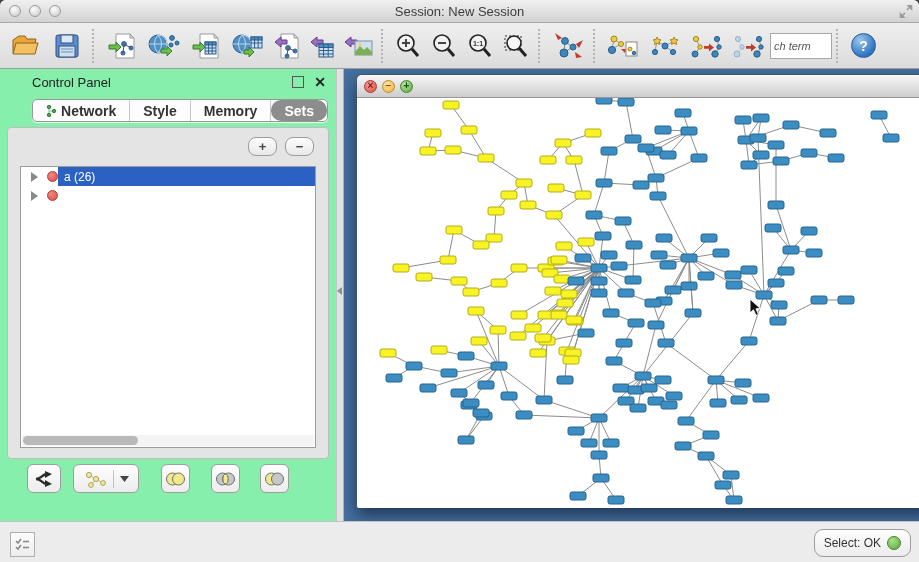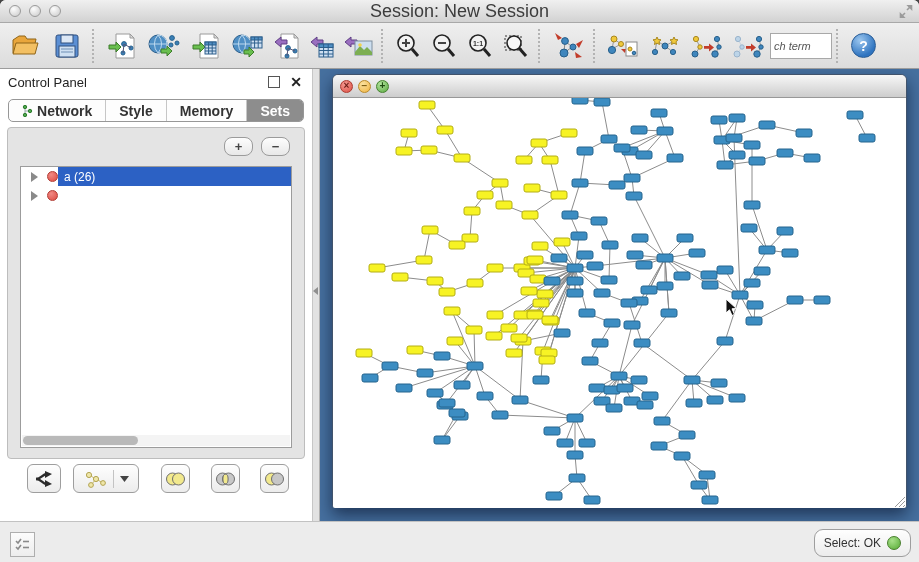--- a/index.html
+++ b/index.html
@@ -1,41 +1,41 @@
 <!DOCTYPE html>
 <html><head>
 <meta charset="utf-8">
 <style>
   html,body{margin:0;padding:0;background:#4a4a4a;font-family:"Liberation Sans",sans-serif;}
   .window{position:relative;width:919px;height:562px;background:#e8e8e8;border-radius:6px 6px 0 0;overflow:hidden;box-shadow:0 10px 30px rgba(0,0,0,.5);}
   
   .titlebar{position:relative;height:22px;background:linear-gradient(#f0f0f0,#d2d2d2);border-bottom:1px solid #a8a8a8;display:flex;align-items:center;}
   .traffic{display:flex;gap:8px;margin-left:9px;}
   .tl-dot{width:12px;height:12px;border-radius:50%;background:radial-gradient(circle at 35% 30%,#fdfdfd,#c9c9c9);border:1px solid #9a9a9a;box-sizing:border-box;}
-  .win-title{position:absolute;left:0;right:0;text-align:center;font-size:18px;color:#3c3c3c;pointer-events:none;}
+  .win-title{position:absolute;left:0;right:0;text-align:center;font-size:13px;color:#3c3c3c;pointer-events:none;}
   .fs-icon{position:absolute;right:6px;top:4px;}
   
   .toolbar{height:45px;background:linear-gradient(#efefef,#dcdcdc);border-bottom:1px solid #9c9c9c;display:flex;align-items:center;padding:0 4px;}
   .tool-btn{width:42px;height:38px;display:flex;align-items:center;justify-content:center;border-radius:4px;}
   .tool-btn.small{width:36px;}
   .tsep{width:3px;height:34px;border-left:2px dotted #b3b3b3;margin:0 4px;}
   .search-box{width:62px;height:21px;border:1px solid #a8a8a8;background:#fff;font:italic 11px "Liberation Sans",sans-serif;color:#555;padding:12px 3px;box-sizing:border-box;}
   .help-btn{width:23px;height:23px;border-radius:50%;background:radial-gradient(circle at 35% 28%,#9cc7ef,#2f74c0 70%);border:1px solid #2a5d96;color:#fff;font-weight:bold;font-size:14px;display:flex;align-items:center;justify-content:center;margin-left:6px;}
   
   .main{display:flex;height:452px;}
-  .control-panel{width:312px;background:#ffffff;position:relative;flex:none;}
+  .control-panel{width:312px;background:#86efac;position:relative;flex:none;padding-left:24px;}
   .cp-header{height:26px;display:flex;align-items:center;}
   .cp-title{font-size:13px;color:#222;padding-left:8px;flex:1;}
   .cp-float{width:10px;height:10px;border:1.5px solid #555;margin-right:10px;}
   .cp-close{color:#222;font-size:14px;font-weight:bold;margin-right:10px;line-height:10px;}
   .cp-tabs{display:flex;justify-content:center;margin-top:4px;}
   .seg{display:inline-flex;border:1px solid #979797;border-radius:5px;overflow:hidden;background:#fdfdfd;height:21px;box-shadow:0 1px 1px rgba(255,255,255,.8);}
   .tab{display:flex;align-items:center;gap:4px;padding:0 13px;font-size:14px;font-weight:bold;color:#333;border-right:1px solid #c6c6c6;}
   .tab:last-child{border-right:none;}
-  .tab.selected{background:#8d8d8d;color:#fff;}
+  .tab.selected{background:#8d8d8d;color:#fff;border-radius:10px;}
   .cp-group{position:absolute;left:7px;right:7px;top:58px;height:330px;border:1px solid #bdbdbd;border-radius:4px;background:#e4e4e4;}
   .pm-row{display:flex;justify-content:flex-end;gap:8px;padding:9px 14px 6px 0;}
   .pm-btn{width:27px;height:17px;border:1px solid #9b9b9b;border-radius:8px;background:linear-gradient(#fdfdfd,#e8e8e8);font-size:13px;font-weight:bold;color:#444;display:flex;align-items:center;justify-content:center;line-height:1;}
   .sets-list{position:absolute;left:12px;right:12px;top:38px;bottom:10px;background:#fff;border:1px solid #9c9c9c;overflow:hidden;}
   .set-row{height:19px;display:flex;align-items:center;background:#fff;}
   .row-tri{width:0;height:0;border-left:7px solid #8a8a8a;border-top:5px solid transparent;border-bottom:5px solid transparent;margin-left:10px;}
   .row-dot{width:11px;height:11px;border-radius:50%;background:radial-gradient(circle at 35% 30%,#f08a84,#dd4a42);border:1px solid #b23c35;margin-left:9px;box-sizing:border-box;}
   .row-hl{flex:1;height:100%;background:#2c61c4;color:#fff;font-size:12px;display:flex;align-items:center;padding-left:6px;}
   .hscroll{position:absolute;left:1px;right:1px;bottom:1px;height:11px;background:#f4f4f4;}
   .hthumb{width:115px;height:9px;margin-top:1px;margin-left:1px;border-radius:5px;background:#b9b9b9;}

